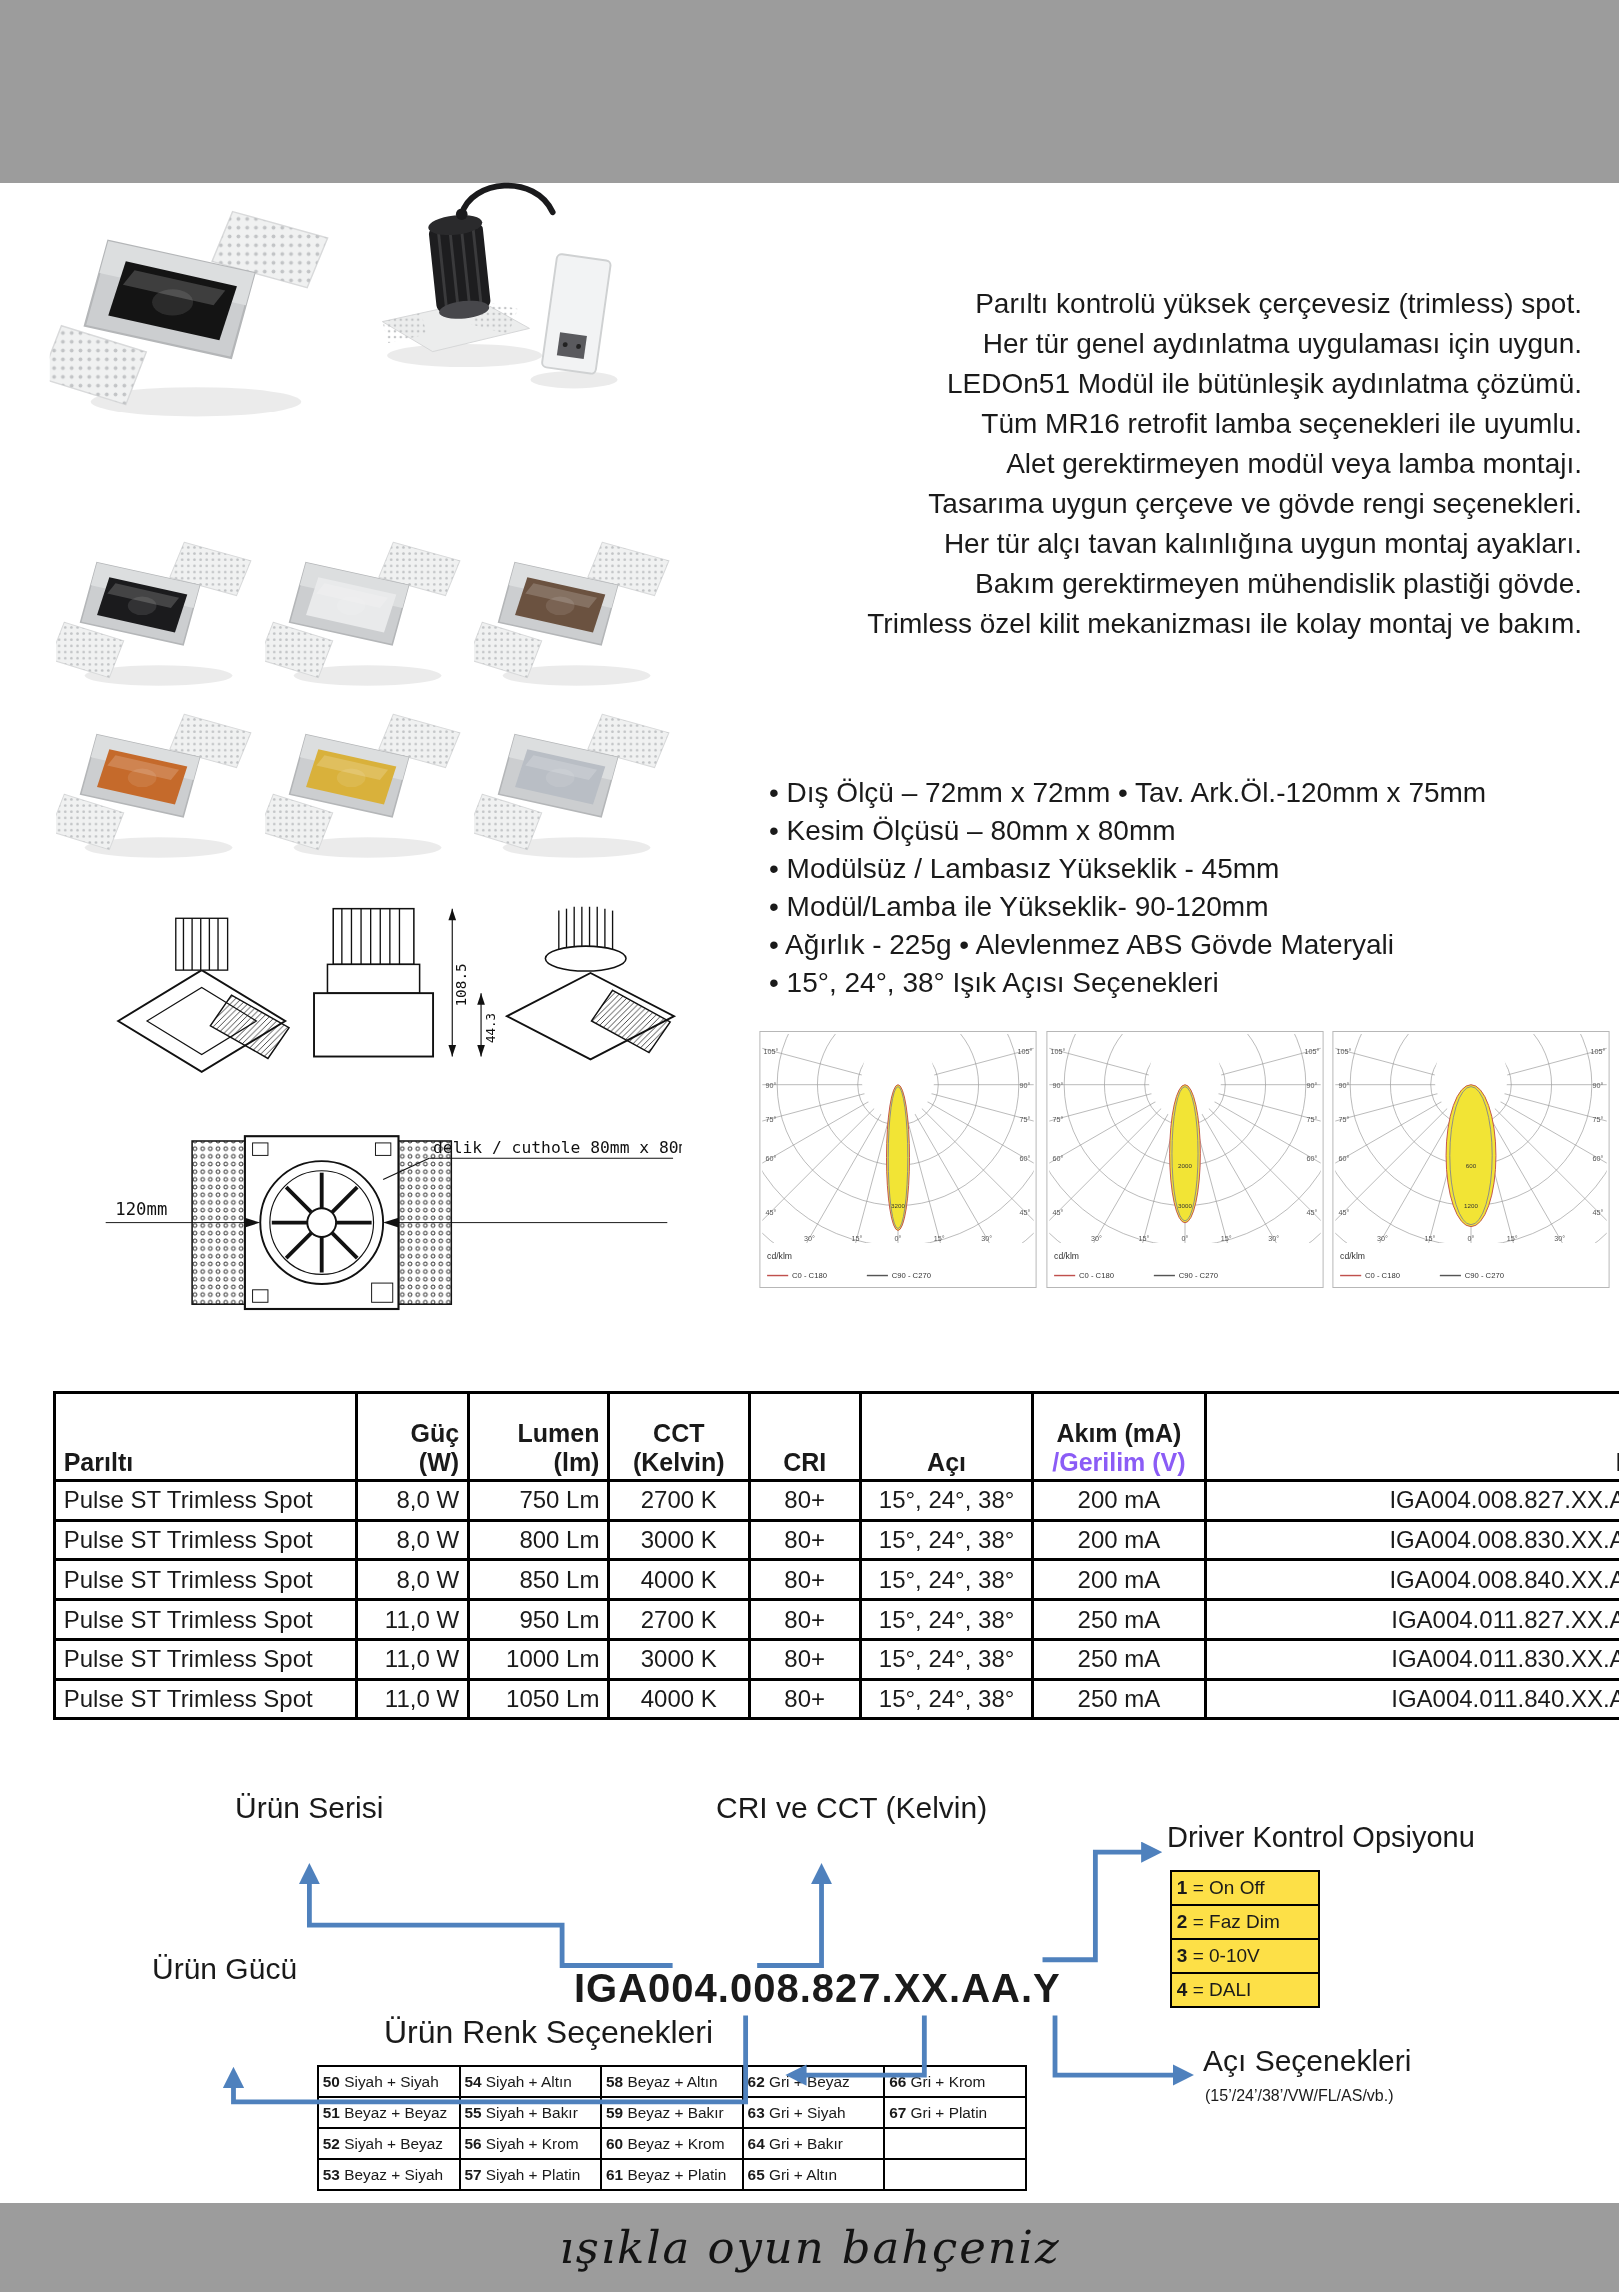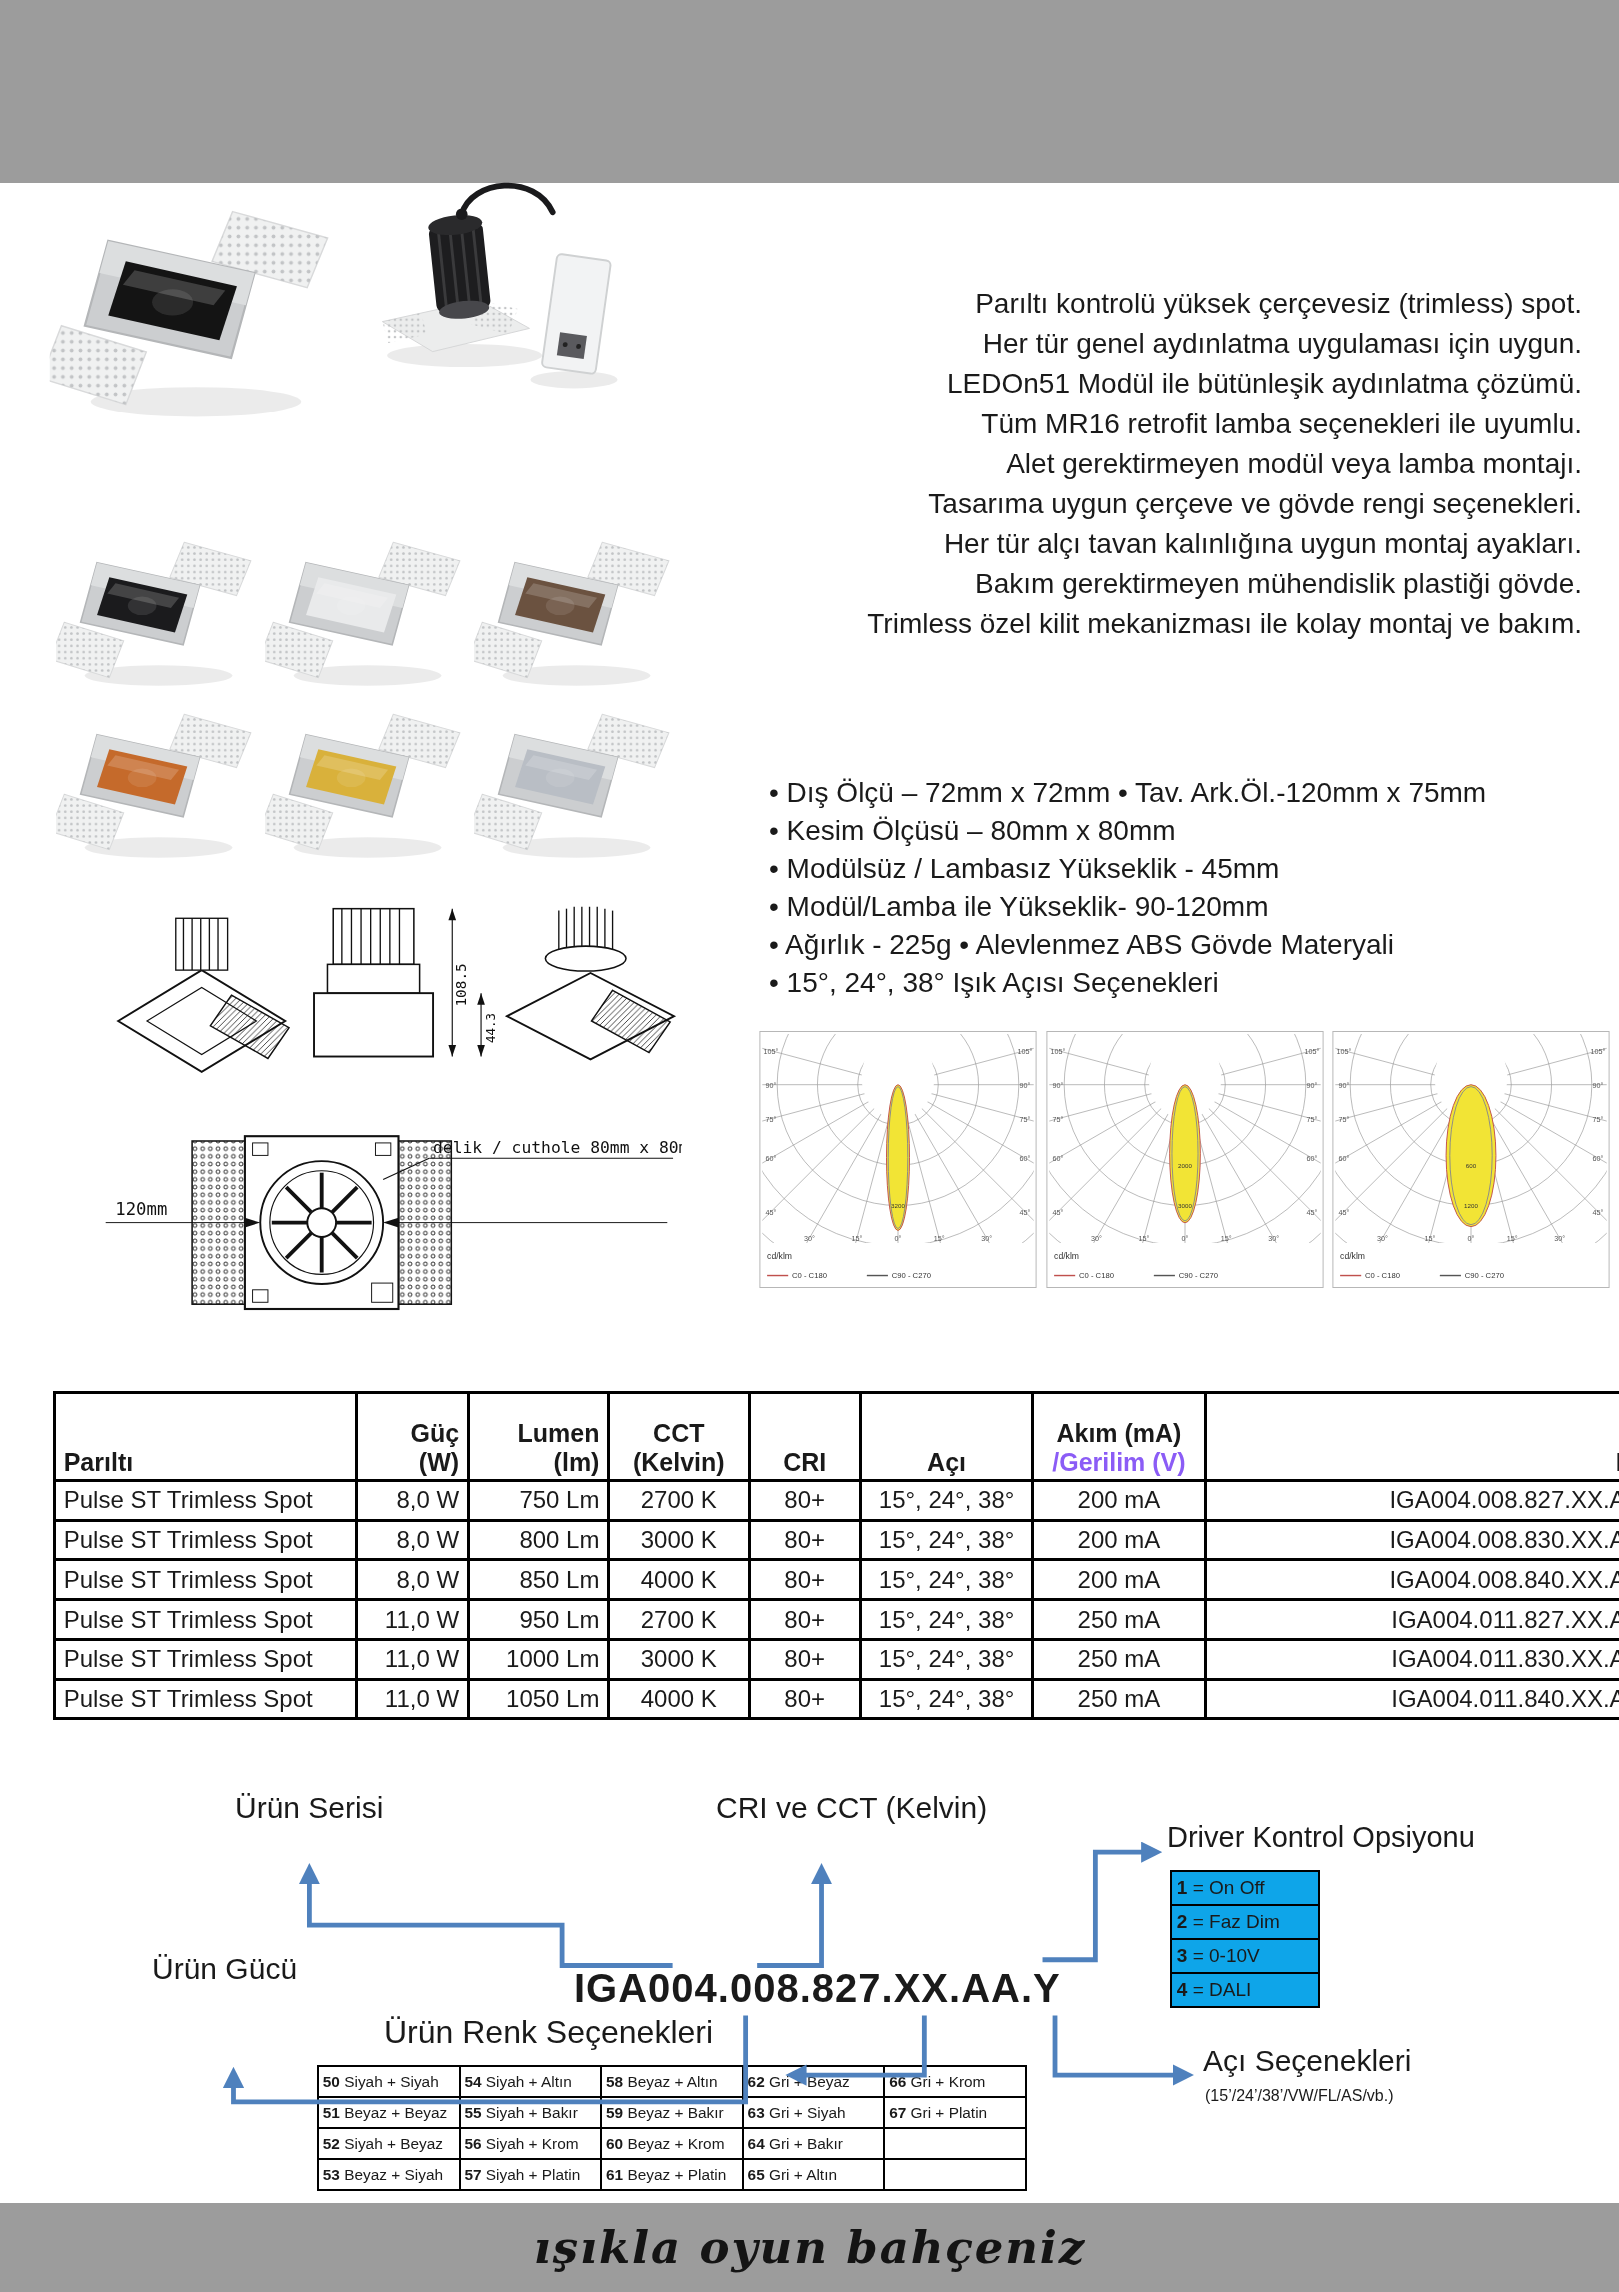--- a/index.html
+++ b/index.html
@@ -3,21 +3,21 @@
 <meta charset="utf-8">
 <style>
   html,body{margin:0;padding:0;background:#fff;}
   #page{position:relative;width:1620px;height:2292px;background:#fff;overflow:hidden;
         font-family:"Liberation Sans",sans-serif;color:#1a1a1a;padding-left:13px;}
   .abs{position:absolute;}
 
   
   #topbar{left:0;top:0;width:1620px;height:183px;background:#9c9c9c;}
   #footer{left:0;top:2203px;width:1620px;height:89px;background:#9c9c9c;text-align:center;}
-  #footer .slogan{font-family:"DejaVu Serif",serif;font-style:italic;font-weight:700;
+  #footer .slogan{font-family:"DejaVu Serif",serif;font-style:italic;font-weight:400;
                   font-size:45px;letter-spacing:1.9px;line-height:89px;color:#141414;}
 
   
   #photo-main{left:46px;top:197px;width:300px;height:234px;}
   #photo-module{left:363px;top:171px;width:271px;height:248px;}
   #variants{left:56px;top:530px;width:623px;height:281px;display:grid;
             grid-template-columns:repeat(3,1fr);grid-template-rows:repeat(2,1fr);gap:3.8px;}
   .variant{width:100%;height:100%;}
   .variant svg, #photo-main svg, #photo-module svg{width:100%;height:100%;}
 
@@ -57,21 +57,21 @@
   #lbl-series{left:235px;top:1791px;}
   #lbl-cricct{left:716px;top:1791px;}
   #lbl-driver{left:1167px;top:1821px;font-size:29px;}
   #lbl-power{left:152px;top:1952px;}
   #big-code{left:574px;top:1966px;font-size:40px;font-weight:bold;letter-spacing:1px;white-space:nowrap;}
   #lbl-colors{left:384px;top:2014px;font-size:32px;}
   #lbl-angle{left:1203px;top:2044px;}
   #lbl-angle-sub{left:1205px;top:2087px;font-size:16px;white-space:nowrap;}
   #connectors{left:0;top:1777px;width:1620px;height:452px;pointer-events:none;}
 
-  #driver-box{left:1170px;top:1870px;width:146px;border:2.9px solid #000;background:#0ea5e9;}
+  #driver-box{left:1170px;top:1870px;width:146px;border:2.9px solid #000;background:#fde047;}
   .driver-row{height:32px;border-bottom:2.9px solid #000;font-size:19px;line-height:32px;padding-left:4.8px;white-space:nowrap;}
   .driver-row:last-child{border-bottom:none;}
   .driver-row b{font-weight:bold;}
 
   #color-table{left:317px;top:2065px;border-collapse:collapse;background:#fff;}
   #color-table td{border:2.9px solid #000;width:132px;height:27px;font-size:15.4px;
                   padding:1px 3.8px;white-space:nowrap;}
   #color-table b{font-weight:bold;}
 
   text{font-family:"DejaVu Sans Mono",monospace;}

